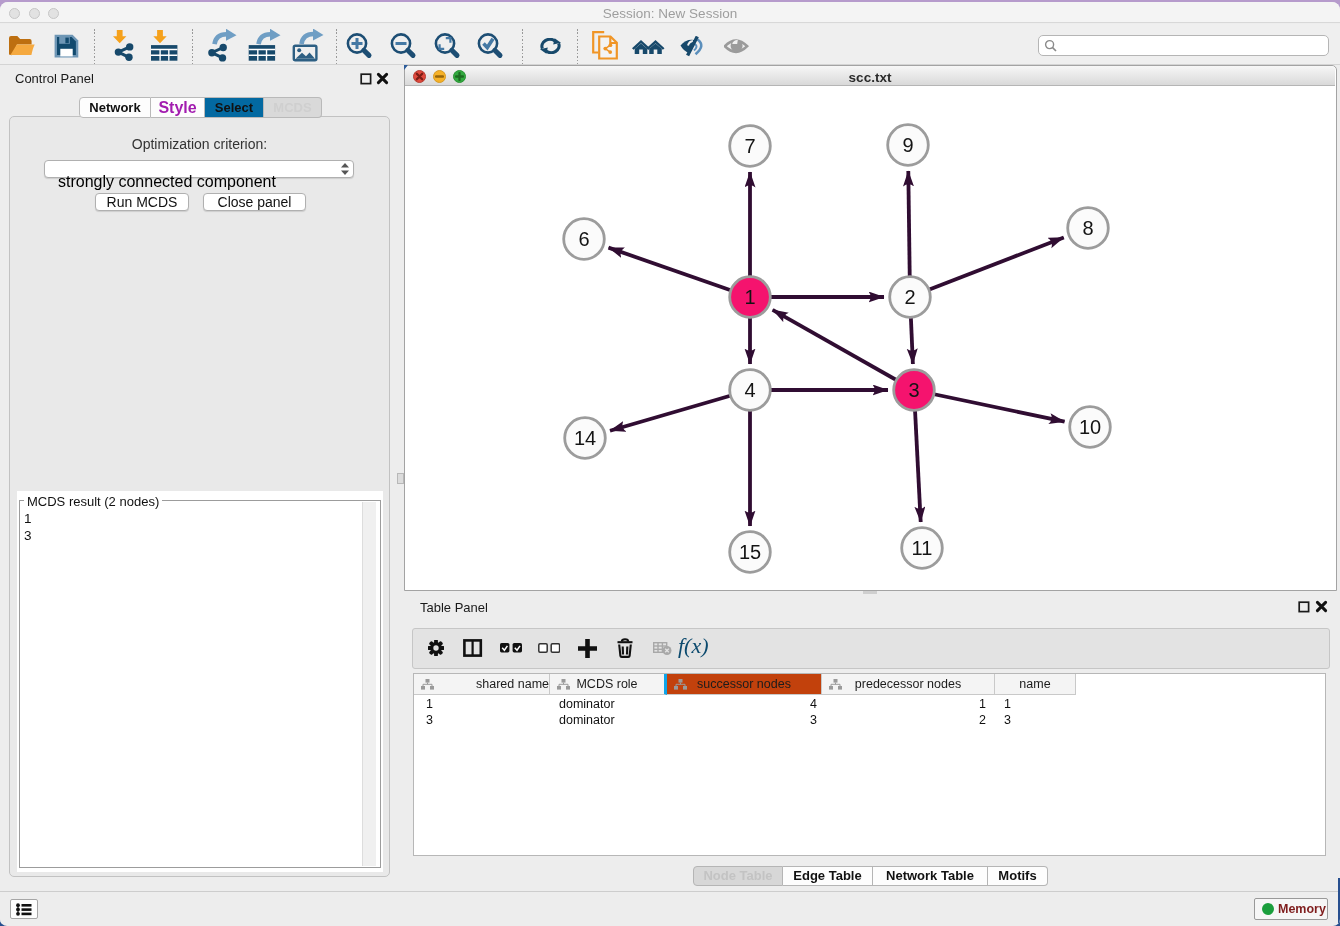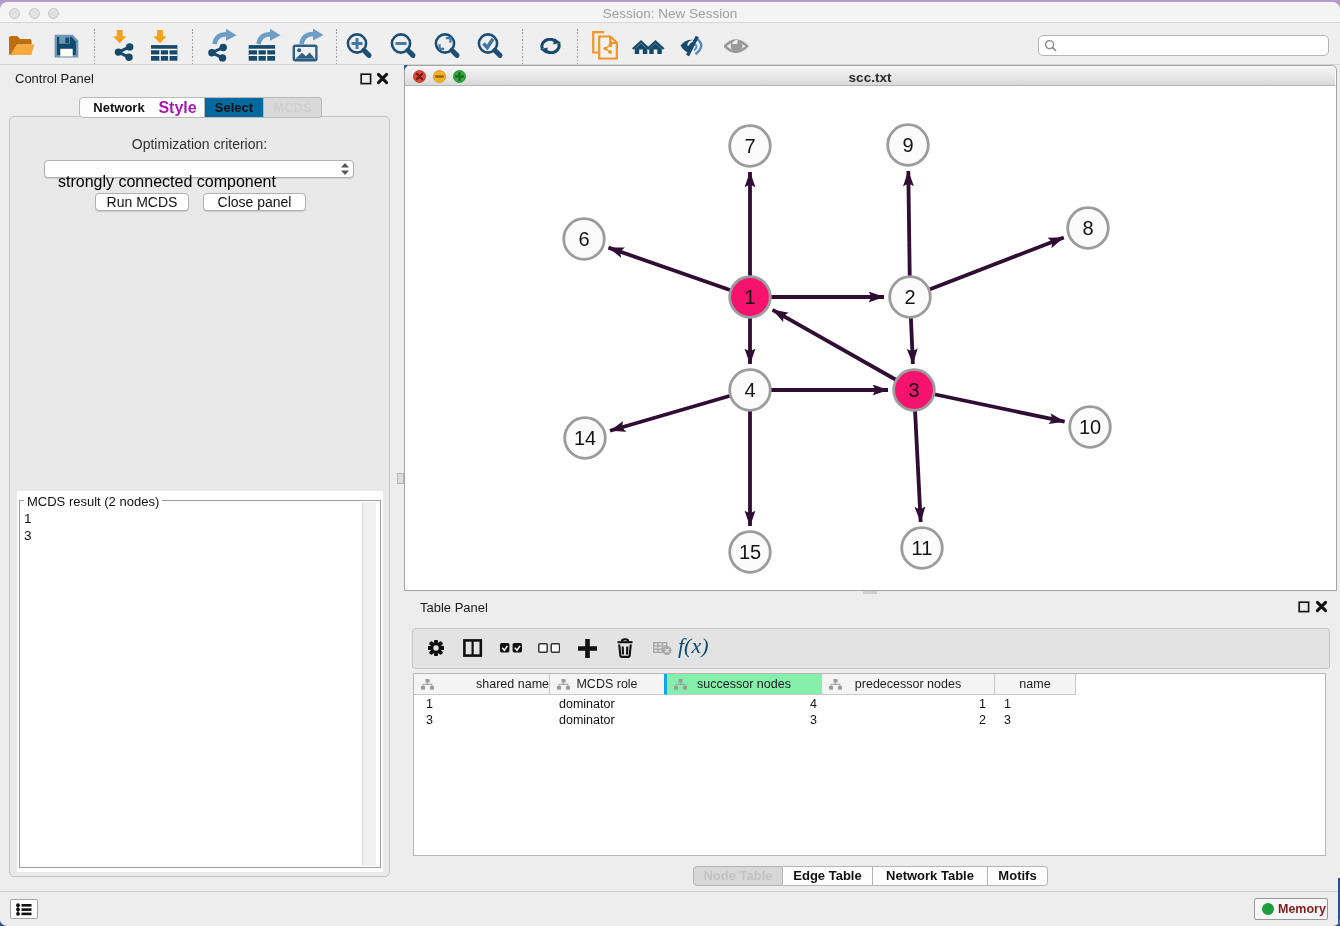--- a/index.html
+++ b/index.html
@@ -172,21 +172,21 @@
 <div class="abs" style="left:0;top:63px;width:1340px;height:826px;background:#ededed"></div>
 <div class="abs" style="left:0;top:-2px;width:1340px;height:928px">
 <div class="txt" style="left:15px;top:71px;font-size:13px;color:#1a1a1a">Control Panel</div>
 <svg class="abs" style="left:360px;top:73px" width="12" height="12" viewBox="0 0 12 12">
         <rect x="1.2" y="1.2" width="9.4" height="9.4" fill="#efefef" stroke="#1a1a1a" stroke-width="1.7"></rect>
       </svg>
 <svg class="abs" style="left:376px;top:72px" width="13" height="13" viewBox="0 0 13 13">
         <path d="M2.4,2.4 L10.6,10.6 M10.6,2.4 L2.4,10.6" stroke="#111" stroke-width="3" stroke-linecap="round"></path>
       </svg>
 <div class="abs" style="left:9px;top:116px;width:381px;height:761px;background:#e9e9e9;border:1px solid #c2c2c2;border-radius:5px"></div>
-<div class="abs" style="left:79px;top:97px;width:80px;height:21px;background:#fdfdfd;border:1px solid #b9b9b9;border-left-width:1px;border-radius:4px 0 0 4px;color:#111;font-size:13px;font-weight:700;text-align:center;line-height:19px">Network</div>
+<div class="abs" style="left:79px;top:97px;width:72px;height:21px;background:#fdfdfd;border:1px solid #b9b9b9;border-left-width:1px;border-radius:4px 0 0 4px;color:#111;font-size:13px;font-weight:700;text-align:center;line-height:19px">Network</div>
 <div class="abs" style="left:151px;top:97px;width:54px;height:21px;background:#fdfdfd;border:1px solid #b9b9b9;border-left-width:0px;border-radius:0;color:#a21caf;font-size:16px;font-weight:700;text-align:center;line-height:19px">Style</div>
 <div class="abs" style="left:205px;top:97px;width:59px;height:21px;background:#0369a1;border:1px solid #b9b9b9;border-left-width:0px;border-radius:0;color:#111;font-size:13px;font-weight:700;text-align:center;line-height:19px">Select</div>
 <div class="abs" style="left:264px;top:97px;width:58px;height:21px;background:#d9d9d9;border:1px solid #b9b9b9;border-left-width:0px;border-radius:0 4px 4px 0;color:#cfcfcf;font-size:13px;font-weight:700;text-align:center;line-height:19px">MCDS</div>
 <div class="txt" style="left:9px;top:136px;width:381px;text-align:center;font-size:14px;color:#333">Optimization criterion:</div>
 <div class="abs" style="left:44px;top:160px;width:310px;height:18px;background:#fff;border:1px solid #b0b0b0;border-radius:4px;box-shadow:0 1px 1px rgba(0,0,0,0.12)"></div>
 <div class="txt" style="left:58px;top:173px;font-size:16px;color:#000000">strongly connected component</div>
 <svg class="abs" style="left:340px;top:163px" width="10" height="12" viewBox="0 0 10 12">
         <path d="M5,0 L9,4.5 H1 z" fill="#555"></path>
         <path d="M5,12 L1,7.5 H9 z" fill="#555"></path>
       </svg>
@@ -334,21 +334,21 @@
       </svg>
 <div class="abs" style="left:550px;top:674px;width:117px;height:21px;background:#f4f4f4;border-right:3px solid #0ea5e9;border-bottom:1px solid #c9c9c9;font-size:12.5px;color:#1c1c1c;text-align:center;line-height:21px">MCDS role</div>
 <svg class="abs" style="left:557px;top:679px" width="13" height="11" viewBox="0 0 13 11">
         <g fill="#9a9a9a">
           <rect x="4.5" y="0" width="4" height="3.6"></rect>
           <rect x="0" y="7" width="4" height="3.6"></rect>
           <rect x="9" y="7" width="4" height="3.6"></rect>
         </g>
         <path d="M6.5,3.6 V5.3 M2,7 V5.3 H11 V7" fill="none" stroke="#9a9a9a" stroke-width="1"></path>
       </svg>
-<div class="abs" style="left:667px;top:674px;width:155px;height:21px;background:#86efac;border-right:1px solid #c9c9c9;border-bottom:1px solid #c9c9c9;font-size:12.5px;color:#1c1c1c;text-align:center;line-height:21px">successor nodes</div>
+<div class="abs" style="left:667px;top:674px;width:155px;height:21px;background:#c2410c;border-right:1px solid #c9c9c9;border-bottom:1px solid #c9c9c9;font-size:12.5px;color:#1c1c1c;text-align:center;line-height:21px">successor nodes</div>
 <svg class="abs" style="left:674px;top:679px" width="13" height="11" viewBox="0 0 13 11">
         <g fill="#9a9a9a">
           <rect x="4.5" y="0" width="4" height="3.6"></rect>
           <rect x="0" y="7" width="4" height="3.6"></rect>
           <rect x="9" y="7" width="4" height="3.6"></rect>
         </g>
         <path d="M6.5,3.6 V5.3 M2,7 V5.3 H11 V7" fill="none" stroke="#9a9a9a" stroke-width="1"></path>
       </svg>
 <div class="abs" style="left:822px;top:674px;width:173px;height:21px;background:#f4f4f4;border-right:1px solid #c9c9c9;border-bottom:1px solid #c9c9c9;font-size:12.5px;color:#1c1c1c;text-align:center;line-height:21px">predecessor nodes</div>
 <svg class="abs" style="left:829px;top:679px" width="13" height="11" viewBox="0 0 13 11">

